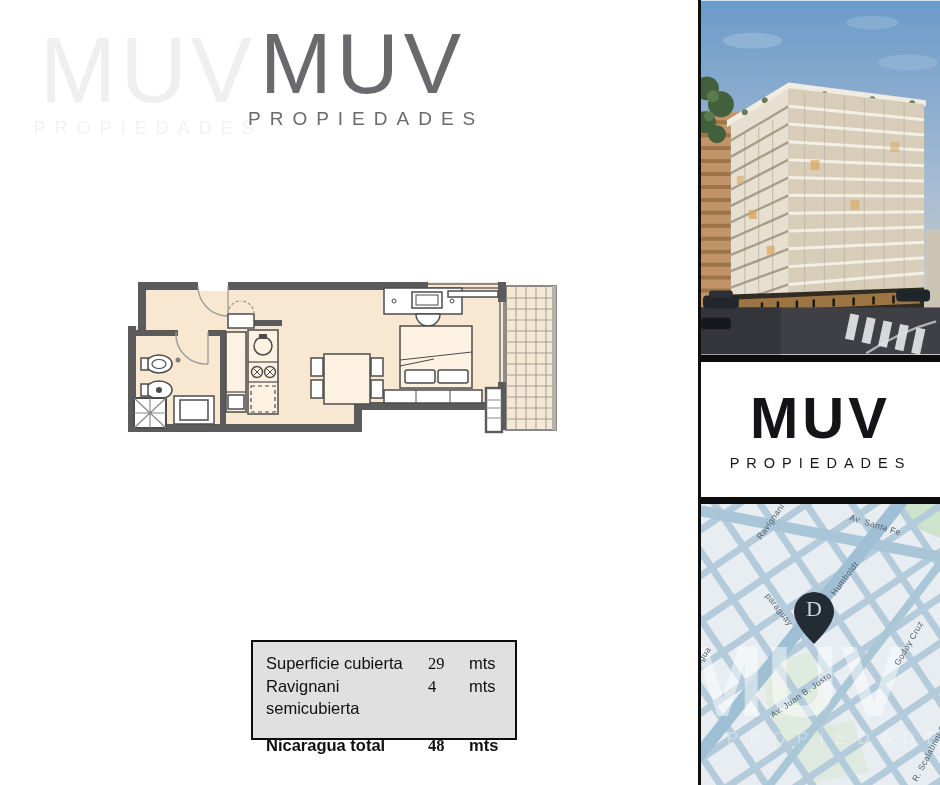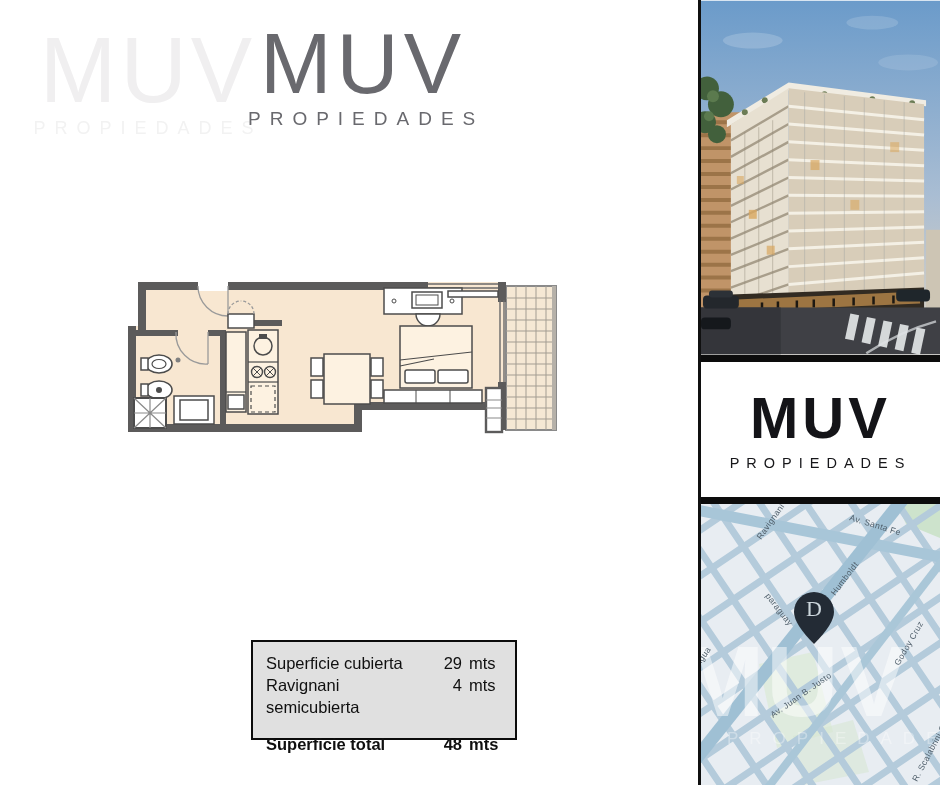--- a/index.html
+++ b/index.html
@@ -21,21 +21,21 @@
   .plan-wrap{position:absolute;left:128px;top:274px;width:440px;height:172px;}
 
   
   .surface-box{
     position:absolute;left:207px;top:640px;width:266px;height:100px;
     background:#e0e0e0;border:2px solid #0b0b0b;box-sizing:border-box;
     padding:10px 12px 0 13px;color:#101010;margin-left:44px;
   }
   .srow{display:flex;align-items:baseline;font-size:16.5px;line-height:22px;}
   .srow .lbl{flex:1;}
-  .srow .val{width:34px;text-align:right;}
+  .srow .val{width:34px;font-family:Liberation Serif, serif;}
   .srow .unit{width:34px;margin-left:7px;}
   .srow.total{margin-top:15px;font-weight:bold;}
 
   
   .sidebar{
     position:absolute;left:698px;top:0;width:242px;height:785px;background:#fff;
     border-left:3px solid #101010;box-sizing:border-box;
   }
   .photo{position:absolute;left:0;top:0;width:239px;height:355px;overflow:hidden;}
   .bar1{position:absolute;left:0;top:355px;width:239px;height:7px;background:#0c0c0c;}
@@ -195,21 +195,21 @@
       <span class="lbl">Superficie cubierta</span>
       <span class="val">29</span>
       <span class="unit">mts</span>
     </div>
     <div class="srow">
       <span class="lbl">Ravignani semicubierta</span>
       <span class="val">4</span>
       <span class="unit">mts</span>
     </div>
     <div class="srow total">
-      <span class="lbl">Superficie total</span>
+      <span class="lbl">Nicaragua total</span>
       <span class="val">48</span>
       <span class="unit">mts</span>
     </div>
   </div>
 </div>
 
 <div class="sidebar">
 
   <div class="photo">
     <svg width="239" height="355" viewBox="0 0 240 355">

